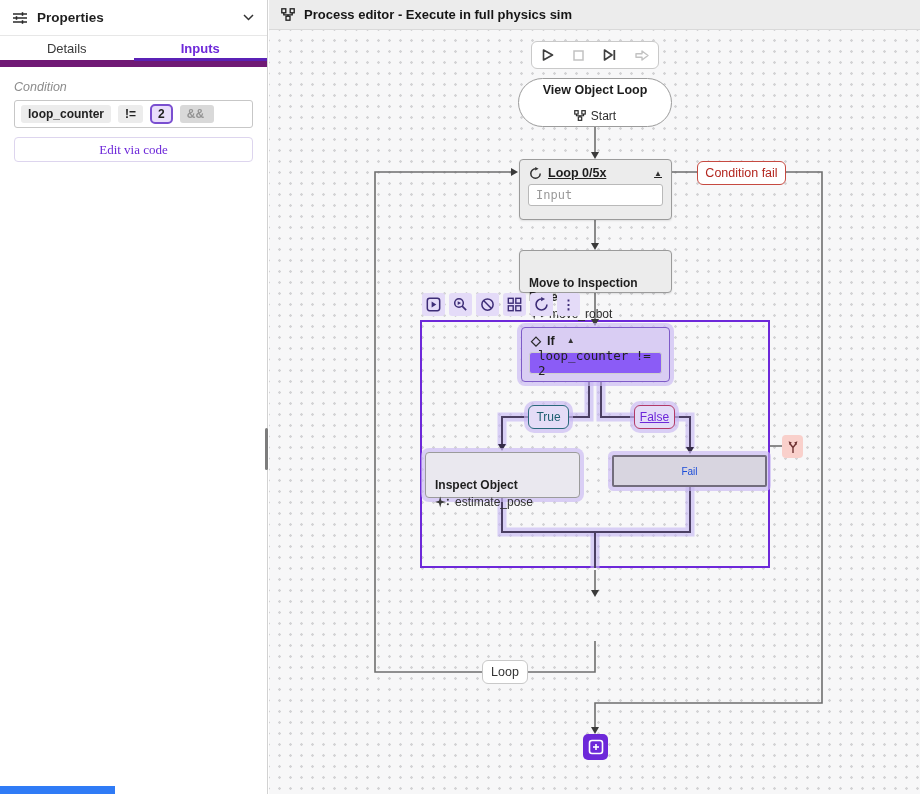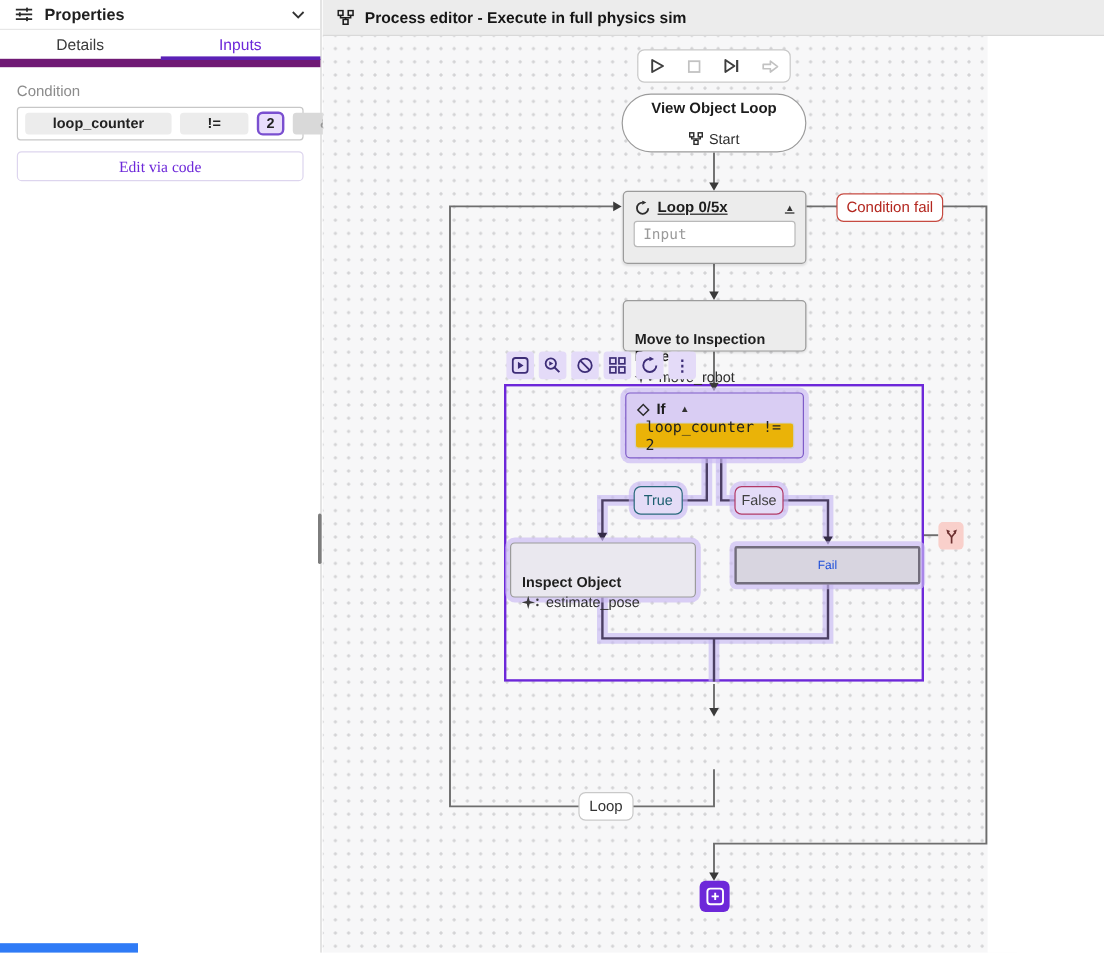--- a/index.html
+++ b/index.html
@@ -1,42 +1,42 @@
 <!DOCTYPE html>
 <html><head>
 <meta charset="utf-8">
 <style>
   * { margin:0; padding:0; box-sizing:border-box; }
   html,body { width:920px; height:794px; overflow:hidden; }
   body { position:relative; font-family:"Liberation Sans",sans-serif; background:#fff; color:#222; }
 
   
   .panel { position:absolute; left:0; top:0; width:268px; height:794px; background:#fff; border-right:1px solid #d2d2d2; }
-  .panel-header { height:25px; display:flex; align-items:center; gap:10px; padding:0 13px; border-bottom:1px solid #e7e7e7; }
+  .panel-header { height:36px; display:flex; align-items:center; gap:10px; padding:0 13px; border-bottom:1px solid #e7e7e7; }
   .panel-title { font-size:13.5px; font-weight:bold; color:#1f1f1f; flex:1; }
   .tabs { height:31px; display:flex; border-bottom:7px solid #701a75; }
   .tab { width:50%; display:flex; align-items:center; justify-content:center; font-size:13px; color:#3a3a3a; cursor:pointer; position:relative; }
-  .tab.active { color:#6d28d9; font-weight:normal; }
+  .tab.active { color:#6d28d9; font-weight:bold; }
   .tab.active::after { content:""; position:absolute; left:0; right:0; bottom:-1px; height:3px; background:#5b21b6; }
   .panel-body { padding:13px 14px; }
-  .field-label { font-size:12.5px; color:#8c8c8c; margin-bottom:6px; }
+  .field-label { font-size:12.5px; color:#8c8c8c; margin-bottom:6px;font-style:italic; }
   .cond-box { border:1px solid #c7c7c7; border-radius:3px; padding:5px 6px; display:flex; align-items:center; gap:7px; height:28px; background:#fff; }
-  .chip { font-size:12px; font-weight:bold; color:#222; background:#ececec; border-radius:3px; padding:2px 23px; line-height:14px; }
+  .chip { font-size:12px; font-weight:bold; color:#222; background:#ececec; border-radius:3px; padding:2px 7px; line-height:14px; }
   .chip.val { background:#e9defb; border:2px solid #7a4fd0; border-radius:5px; padding:1px 6px; }
   .chip.ghost { background:#d9d9d9; color:#949494; min-width:34px; text-align:left; }
   .edit-btn { margin-top:9px; width:100%; height:25px; background:#fff; border:1px solid #ddd5ee; border-radius:4px; color:#6d28d9; font-size:13px; font-family:Liberation Serif, serif; cursor:pointer; }
   .panel-scrollthumb { position:absolute; left:265px; top:428px; width:3px; height:42px; background:#7d7d7d; border-radius:2px; }
   .blue-strip { position:absolute; left:0; top:786px; width:115px; height:8px; background:#2f7bf6; }
 
   
   .topbar { position:absolute; left:269px; top:0; width:651px; height:30px; background:#ececec; border-bottom:1px solid #d9d9d9; display:flex; align-items:center; gap:9px; padding:0 12px; }
   .topbar-title { font-size:13px; font-weight:bold; color:#161616; }
 
   
-  .canvas { position:absolute; left:269px; top:30px; width:554px; height:764px; background-color:#f7f7f8;
+  .canvas { position:absolute; left:269px; top:30px; width:651px; height:764px; background-color:#f7f7f8;
             background-image:radial-gradient(circle, #d3d3d5 1.1px, transparent 1.5px); background-size:11px 11px; background-position:5px 5px; }
   .canvas > * { position:absolute; }
   svg.edges { left:0; top:0; z-index:2; pointer-events:none; }
   .if-container { left:151px; top:290px; width:350px; height:248px; border:2px solid #6d28d9; z-index:1; }
   .z3 { z-index:3; }
 
   .playbar { left:262px; top:11px; width:128px; height:28px; background:#fff; border:1px solid #c9c9c9; border-radius:6px; display:flex; align-items:center; justify-content:space-around; }
   .playbar span { display:flex; cursor:pointer; }
 
   .start-oval { left:249px; top:48px; width:154px; height:49px; background:#fff; border:1.5px solid #9b9b9b; border-radius:26px;
@@ -66,26 +66,26 @@
 
   .halo { box-shadow:0 0 0 4px rgba(201,185,243,.65); }
 
   .mini-toolbar { left:153px; top:263px; display:flex; gap:4px; }
   .mini-btn { width:23px; height:23px; background:#e4dbf8; border-radius:3px; display:flex; align-items:center; justify-content:center; cursor:pointer; }
   .mini-btn .dots { font-size:13px; font-weight:bold; color:#3d2d77; line-height:1; }
 
   .if-node { left:252px; top:297px; width:149px; height:55px; background:#d9cdf3; border:1px solid #7e5bc8; border-radius:4px; }
   .if-head { display:flex; align-items:center; gap:6px; padding:5px 9px 4px 9px; font-size:12.5px; font-weight:bold; color:#1d1d1d; }
   .if-glyph { font-size:13px; font-weight:bold; color:#2a2a2a; }
-  .if-expr { margin:0 7px; height:22px; background:#eab308; border:1px solid #cfcfcf; border-radius:3px;
+  .if-expr { margin:0 7px; height:22px; background:#8b5cf6; border:1px solid #cfcfcf; border-radius:3px;
              font-family:"DejaVu Sans Mono",monospace; font-size:12.5px; color:#222; display:flex; align-items:center; padding:0 8px; }
 
   .branch-badge { width:41px; height:24px; top:375px; background:#e4dcf7; border-radius:6px; display:flex; align-items:center; justify-content:center; font-size:12px; }
   .badge-true  { left:259px; border:1.5px solid #29697c; color:#1d5f70; }
-  .badge-false { left:343px; border:1.5px solid #b23a67; color:#404040; }
+  .badge-false { left:365px; border:1.5px solid #b23a67; color:#6d28d9;text-decoration:underline; }
 
   .fail-node { left:343px; top:425px; width:155px; height:32px; background:#d8d5e0; border:2px solid #726d7c; border-radius:2px;
                display:flex; align-items:center; justify-content:center; font-size:10px; font-weight:normal; color:#1d4ed8; }
 
   .pink-badge { left:513px; top:405px; width:21px; height:23px; background:#f9d0cb; border-radius:4px; display:flex; align-items:center; justify-content:center; }
 
   .add-btn { left:314px; top:704px; width:25px; height:26px; background:#6d28d9; border-radius:5px; display:flex; align-items:center; justify-content:center; cursor:pointer; }
 </style>
 </head>
 <body>

